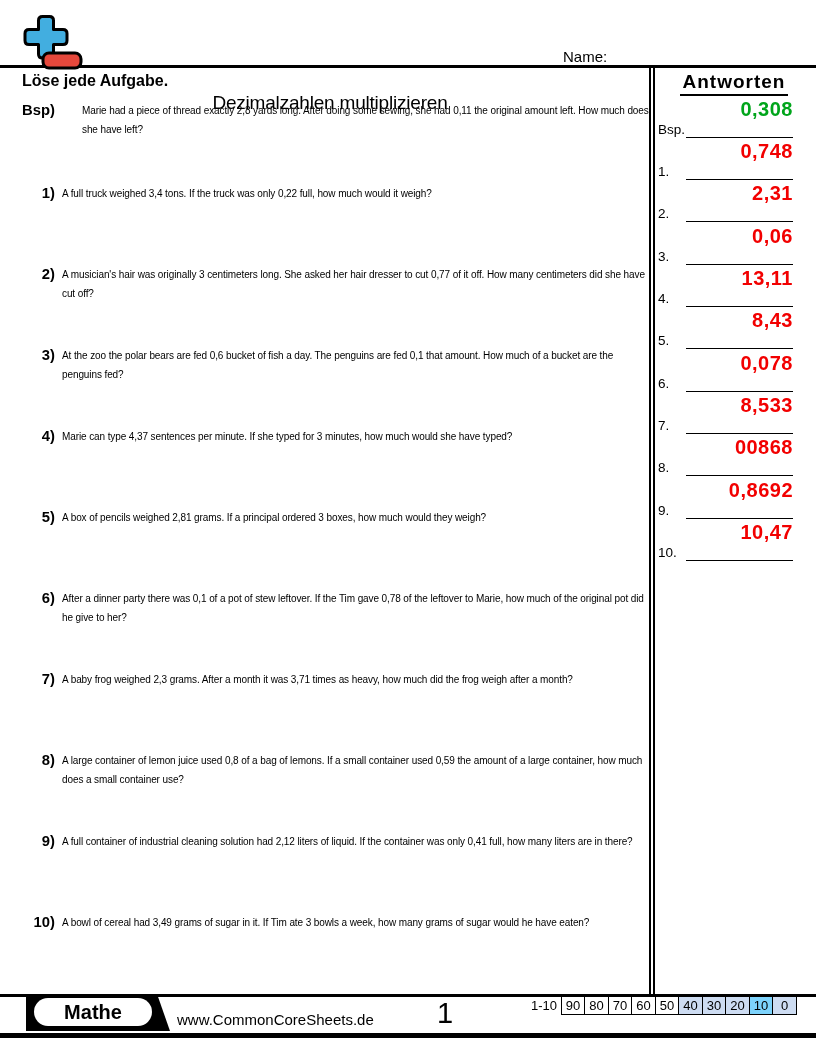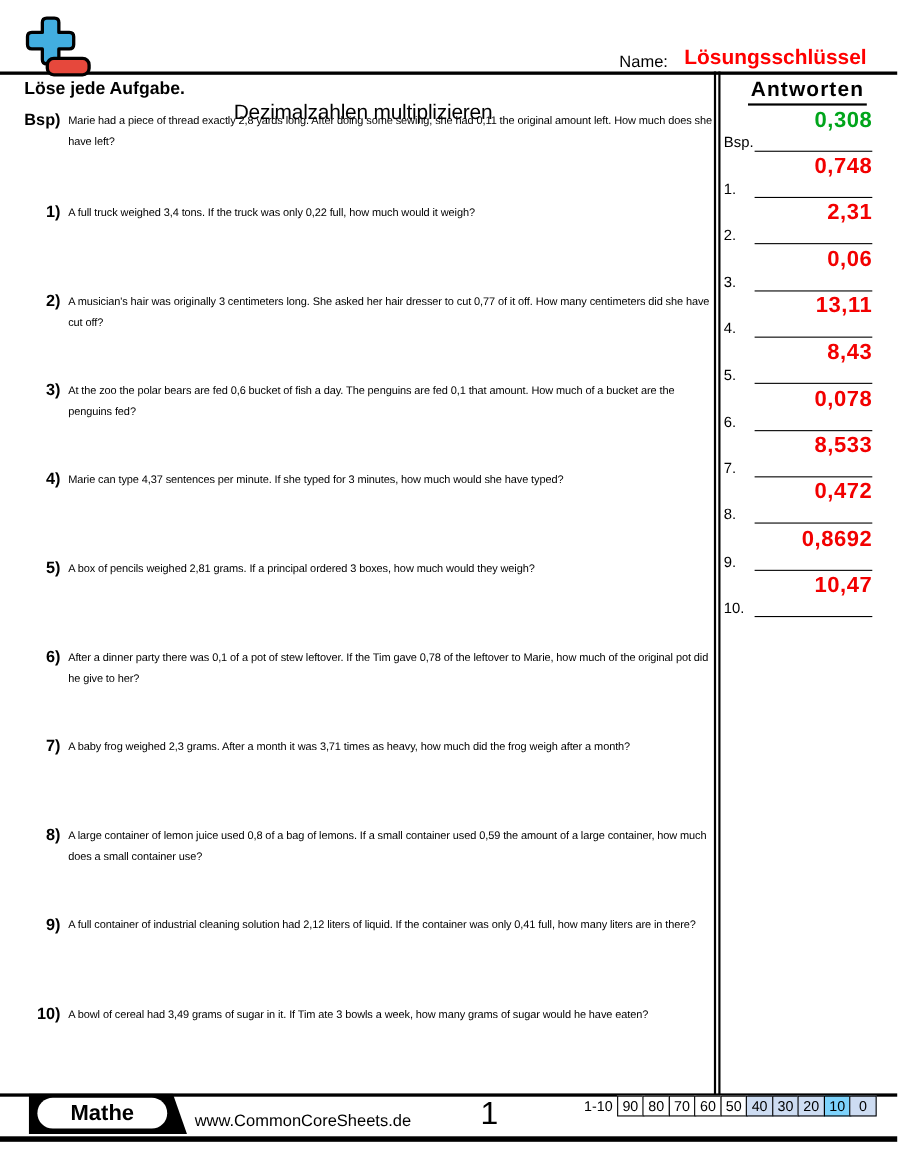--- a/index.html
+++ b/index.html
@@ -54,21 +54,20 @@
 <div class="page">
 
   <div class="logo">
     <svg width="64" height="62" viewBox="0 0 64 62">
       <path d="M20.5 4.5 H27.5 Q31.5 4.5 31.5 8.5 V17.5 H41 Q45 17.5 45 21.5 V28.5 Q45 32.5 41 32.5 H31.5 V42 Q31.5 46 27.5 46 H20.5 Q16.5 46 16.5 42 V32.5 H7 Q3 32.5 3 28.5 V21.5 Q3 17.5 7 17.5 H16.5 V8.5 Q16.5 4.5 20.5 4.5 Z" fill="#42aee0" stroke="#000" stroke-width="3" stroke-linejoin="round"></path>
       <rect x="21" y="41" width="38" height="15" rx="6" fill="#e6483c" stroke="#000" stroke-width="3"></rect>
     </svg>
   </div>
   <div class="page-title">Dezimalzahlen multiplizieren</div>
   <div class="name-label">Name:</div>
-  <div class="answer-key" style="color: rgb(255, 0, 0);">Lösungsschlüssel</div>
   <div class="header-rule"></div>
   <div class="instruction">Löse jede Aufgabe.</div>
 
   <div class="col-divider"></div>
   <div class="answers-title">
     <span>Antworten</span>
   </div>
   <div id="answers-layer">
       <div class="answer-row" style="top: 109px;">
         <span class="a-label">Bsp.</span>
@@ -97,34 +96,34 @@
       <div class="answer-row" style="top: 363px;">
         <span class="a-label">6.</span>
         <div class="a-line"><span class="a-value" style="color: rgb(242, 0, 0);">0,078</span></div>
       </div>
       <div class="answer-row" style="top: 405px;">
         <span class="a-label">7.</span>
         <div class="a-line"><span class="a-value" style="color: rgb(242, 0, 0);">8,533</span></div>
       </div>
       <div class="answer-row" style="top: 447px;">
         <span class="a-label">8.</span>
-        <div class="a-line"><span class="a-value" style="color: rgb(242, 0, 0);">0,472</span></div>
+        <div class="a-line"><span class="a-value" style="color: rgb(242, 0, 0);">00868</span></div>
       </div>
       <div class="answer-row" style="top: 490px;">
         <span class="a-label">9.</span>
         <div class="a-line"><span class="a-value" style="color: rgb(242, 0, 0);">0,8692</span></div>
       </div>
       <div class="answer-row" style="top: 532px;">
         <span class="a-label">10.</span>
         <div class="a-line"><span class="a-value" style="color: rgb(242, 0, 0);">10,47</span></div>
       </div>
     </div>
 
   <div id="problems-layer">
-      <div class="problem" style="top: 101px;">
+      <div class="problem" style="top: 101px; gap: 20px;">
         <div class="p-num">Bsp)</div>
         <div class="p-text">Marie had a piece of thread exactly 2,8 yards long. After doing some sewing, she had 0,11 the original amount left. How much does she have left?</div>
       </div>
       <div class="problem" style="top: 184px;">
         <div class="p-num">1)</div>
         <div class="p-text">A full truck weighed 3,4 tons. If the truck was only 0,22 full, how much would it weigh?</div>
       </div>
       <div class="problem" style="top: 265px;">
         <div class="p-num">2)</div>
         <div class="p-text">A musician's hair was originally 3 centimeters long. She asked her hair dresser to cut 0,77 of it off. How many centimeters did she have cut off?</div>

